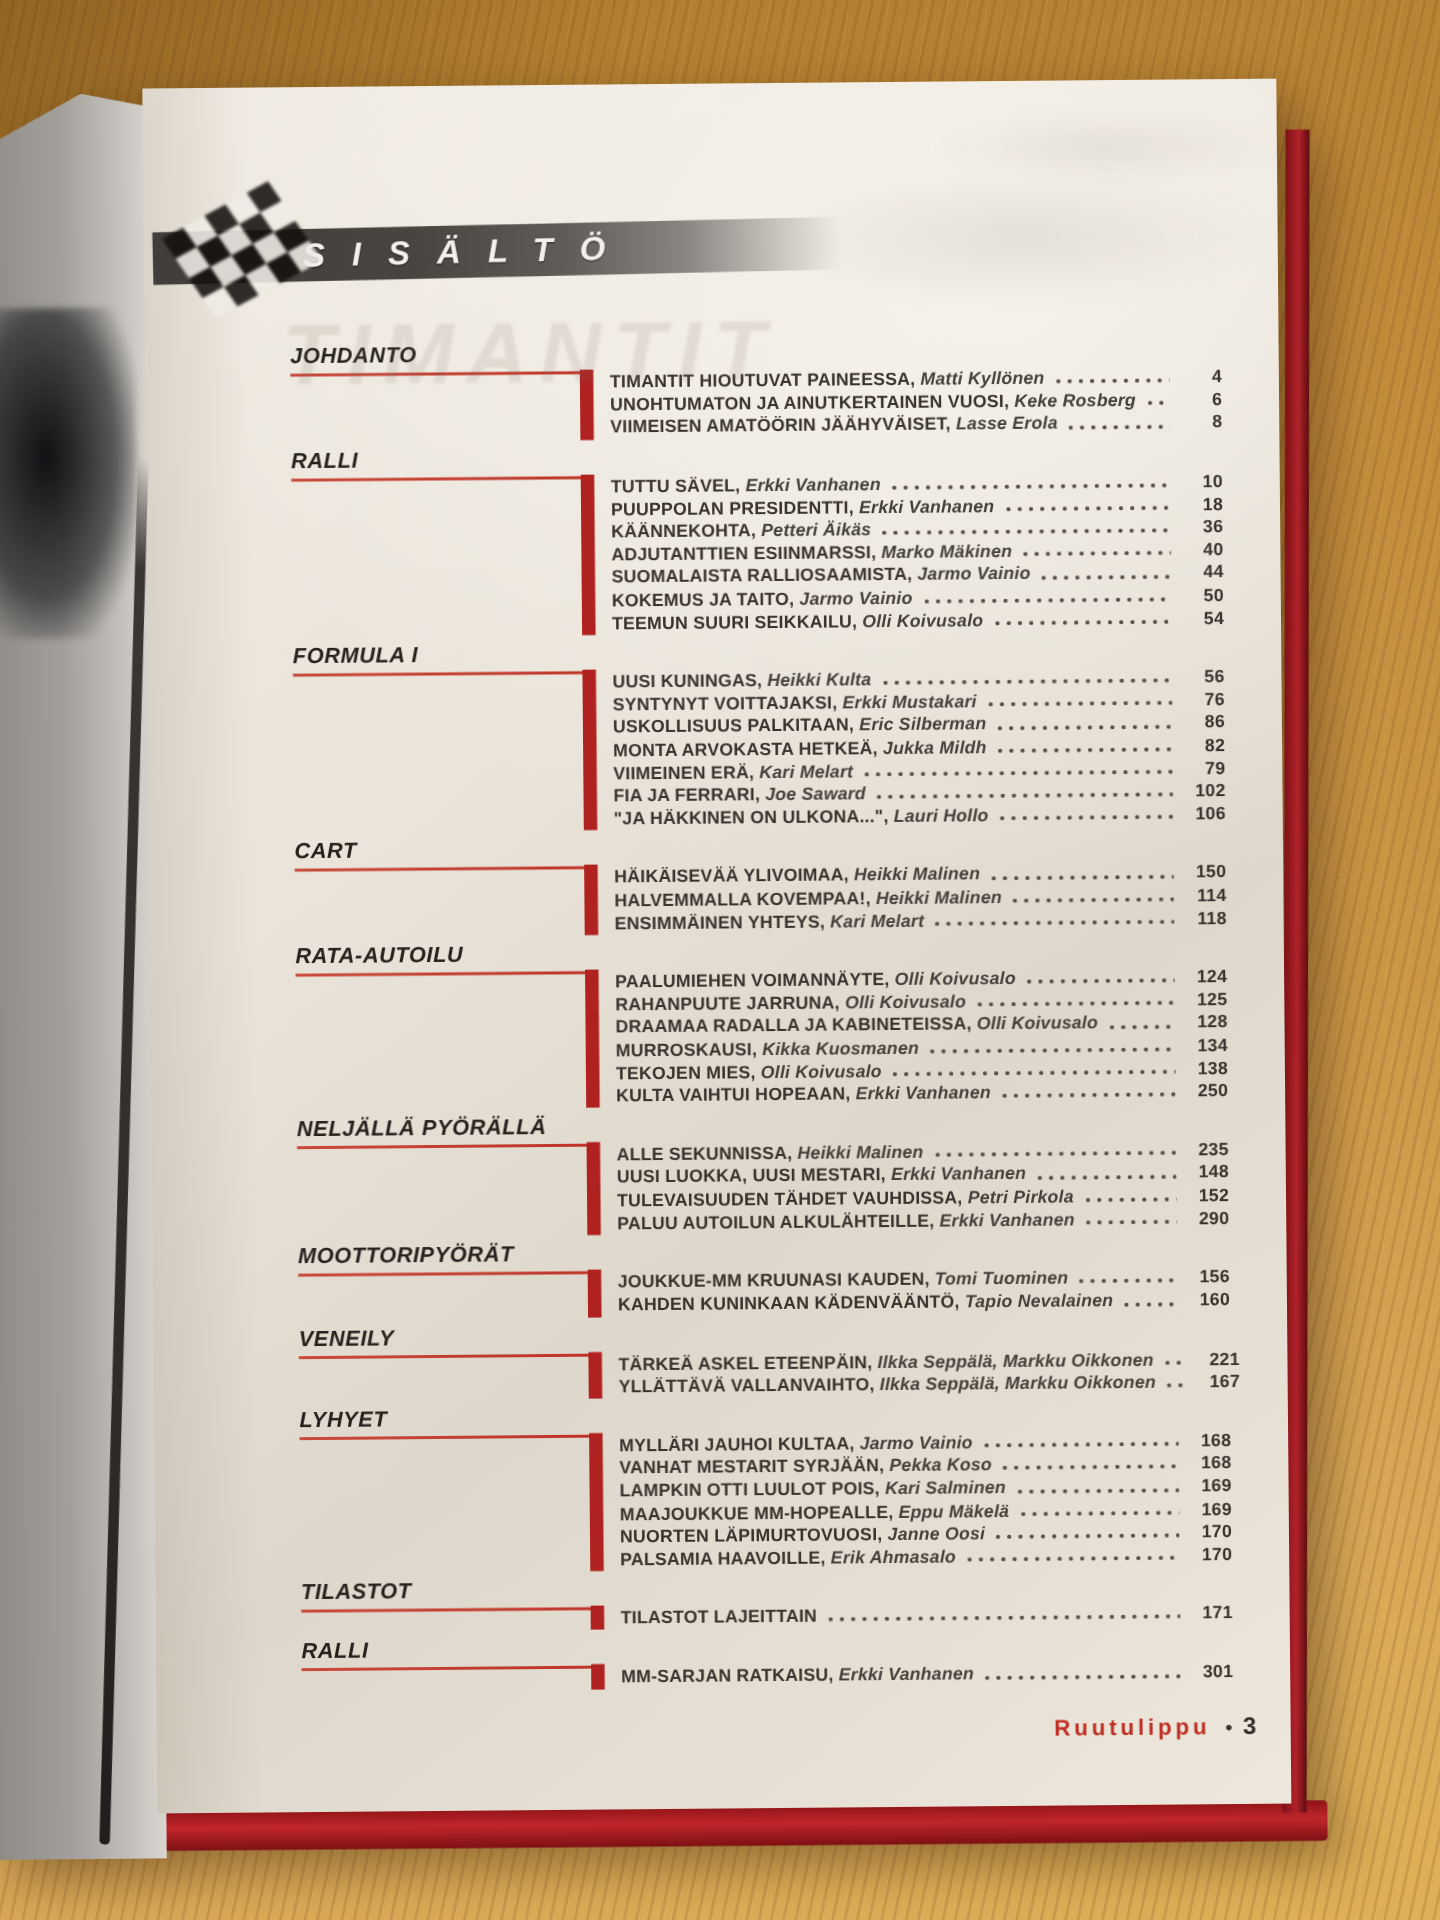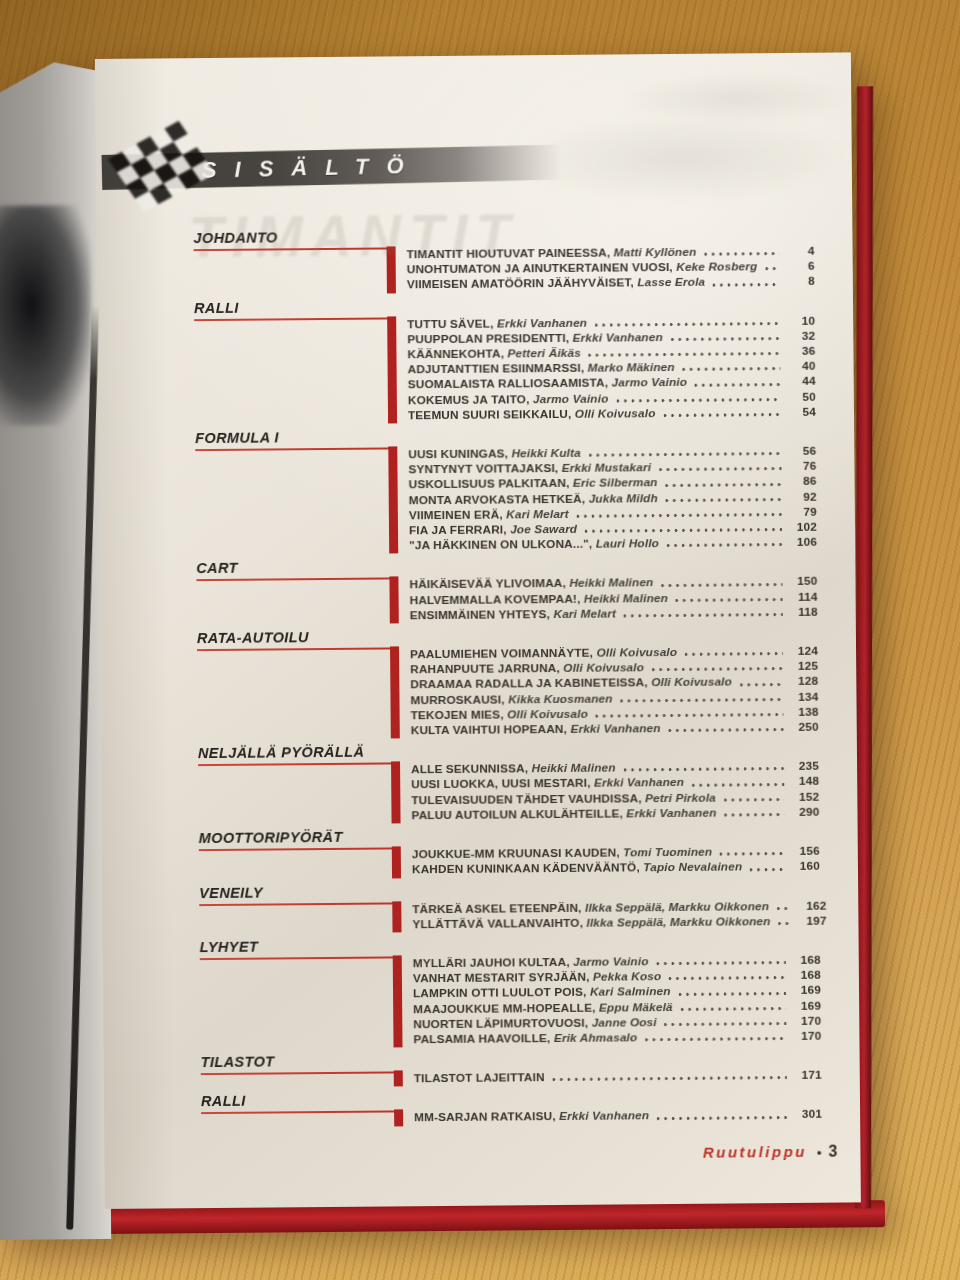--- a/index.html
+++ b/index.html
@@ -135,21 +135,21 @@
     background-image:radial-gradient(circle at 2px 2.5px, #554f48 1.15px, rgba(0,0,0,0) 1.6px);
     background-size:7.5px 5px; background-repeat:repeat-x;
   }
   .toc-page { flex:0 0 30px; text-align:right; font-weight:bold; }
 
   
   .footer {
     margin:20px 22px 0 0; text-align:right;
     font-size:15px; font-weight:bold;
   }
-  .footer-magazine { color:#bf3126; letter-spacing:2.5px;font-style:italic; }
+  .footer-magazine { color:#bf3126; letter-spacing:2.5px; }
   .footer-dot { color:#3a342e; margin:0 7px 0 10px; font-size:13px; }
   .footer-num { color:#332d28; font-size:16px; letter-spacing:1px; }
 </style>
 </head>
 <body>
 
 <div class="scene">
   <div class="book">
     <div class="red-edge-bottom"></div>
     <div class="red-edge-right"></div>
@@ -240,21 +240,21 @@
     <span class="toc-title">TUTTU SÄVEL,</span>
     <span class="toc-author">&nbsp;Erkki Vanhanen</span>
     <span class="toc-leader"></span>
     <span class="toc-page">10</span>
   </div>
 
   <div class="toc-entry">
     <span class="toc-title">PUUPPOLAN PRESIDENTTI,</span>
     <span class="toc-author">&nbsp;Erkki Vanhanen</span>
     <span class="toc-leader"></span>
-    <span class="toc-page">32</span>
+    <span class="toc-page">18</span>
   </div>
 
   <div class="toc-entry">
     <span class="toc-title">KÄÄNNEKOHTA,</span>
     <span class="toc-author">&nbsp;Petteri Äikäs</span>
     <span class="toc-leader"></span>
     <span class="toc-page">36</span>
   </div>
 
   <div class="toc-entry">
@@ -312,21 +312,21 @@
     <span class="toc-title">USKOLLISUUS PALKITAAN,</span>
     <span class="toc-author">&nbsp;Eric Silberman</span>
     <span class="toc-leader"></span>
     <span class="toc-page">86</span>
   </div>
 
   <div class="toc-entry">
     <span class="toc-title">MONTA ARVOKASTA HETKEÄ,</span>
     <span class="toc-author">&nbsp;Jukka Mildh</span>
     <span class="toc-leader"></span>
-    <span class="toc-page">92</span>
+    <span class="toc-page">82</span>
   </div>
 
   <div class="toc-entry">
     <span class="toc-title">VIIMEINEN ERÄ,</span>
     <span class="toc-author">&nbsp;Kari Melart</span>
     <span class="toc-leader"></span>
     <span class="toc-page">79</span>
   </div>
 
   <div class="toc-entry">
@@ -490,28 +490,28 @@
   <div class="toc-section">
     <div class="toc-heading">VENEILY</div>
     <div class="toc-body">
       <div class="toc-rule"></div>
       <div class="toc-bar"></div>
       <div class="toc-entries">
   <div class="toc-entry">
     <span class="toc-title">TÄRKEÄ ASKEL ETEENPÄIN,</span>
     <span class="toc-author">&nbsp;Ilkka Seppälä, Markku Oikkonen</span>
     <span class="toc-leader"></span>
-    <span class="toc-page">162</span>
+    <span class="toc-page">221</span>
   </div>
 
   <div class="toc-entry">
     <span class="toc-title">YLLÄTTÄVÄ VALLANVAIHTO,</span>
     <span class="toc-author">&nbsp;Ilkka Seppälä, Markku Oikkonen</span>
     <span class="toc-leader"></span>
-    <span class="toc-page">197</span>
+    <span class="toc-page">167</span>
   </div>
 </div>
     </div>
   </div>
 
   <div class="toc-section">
     <div class="toc-heading">LYHYET</div>
     <div class="toc-body">
       <div class="toc-rule"></div>
       <div class="toc-bar"></div>

